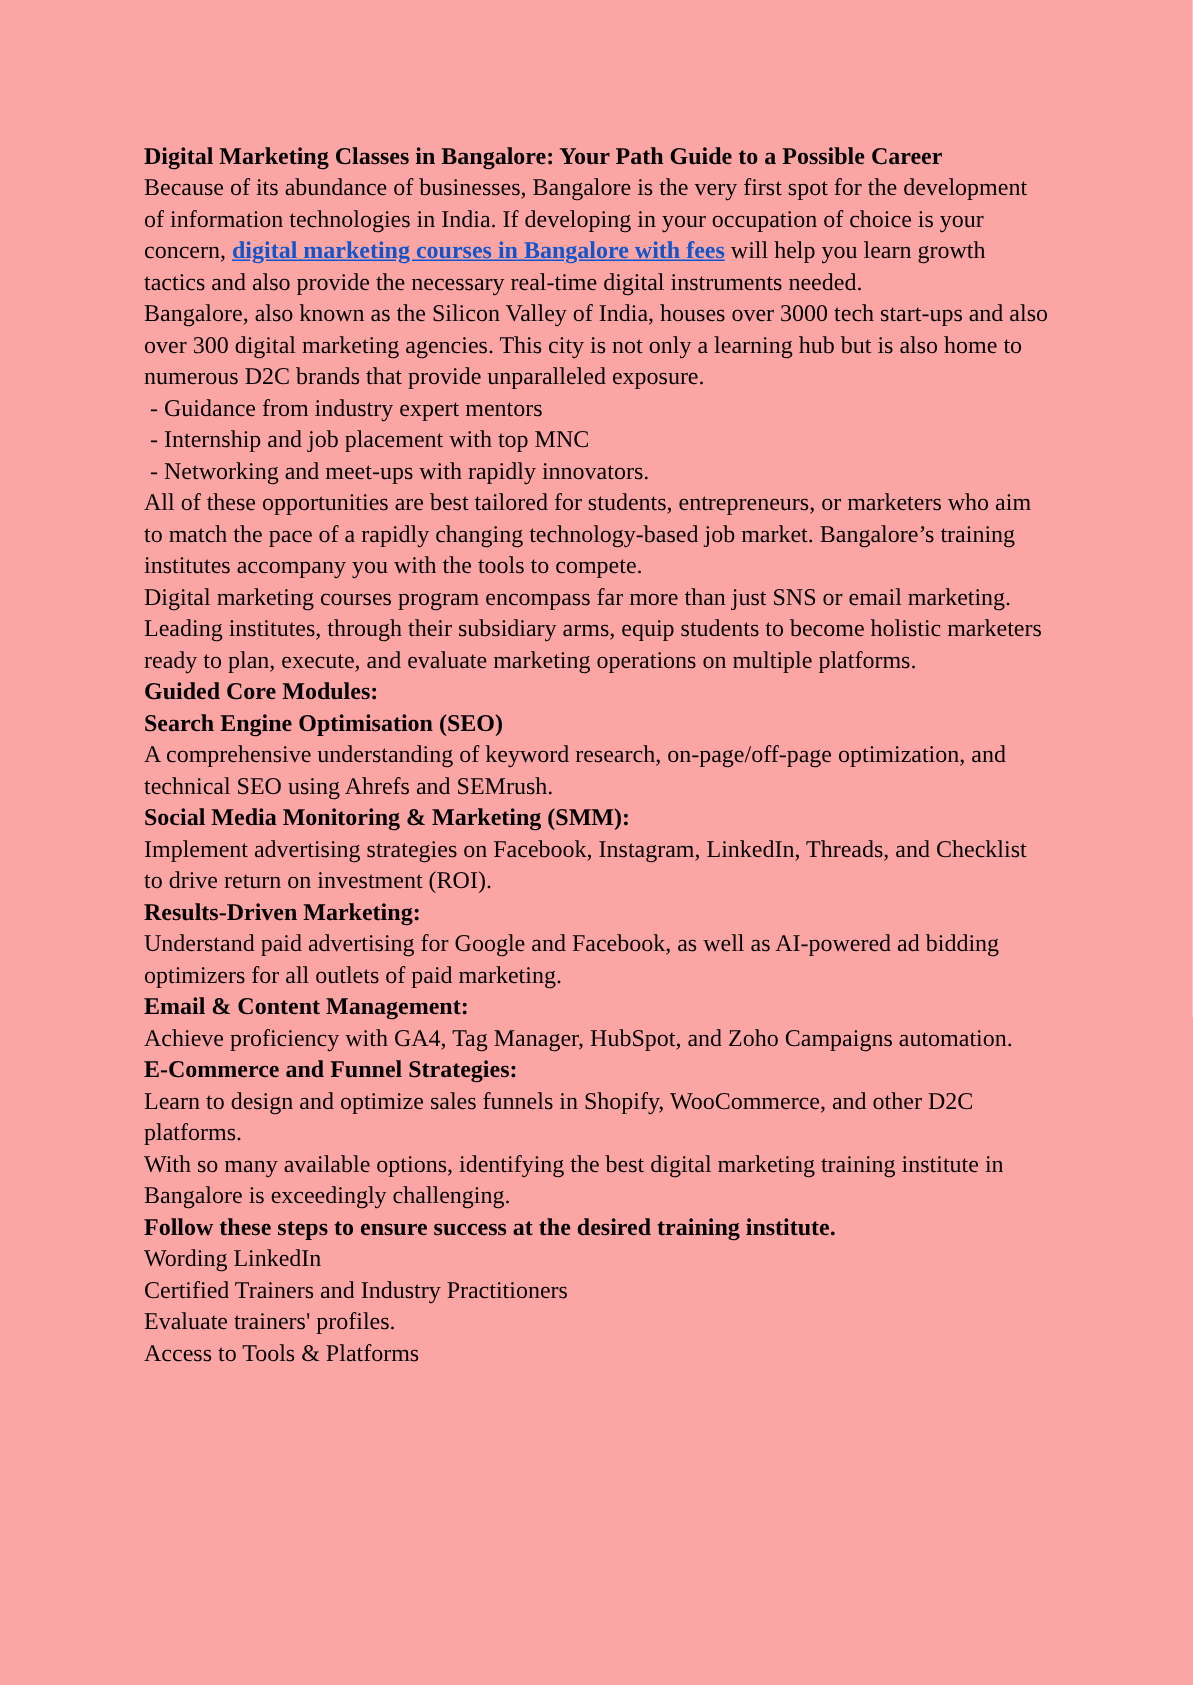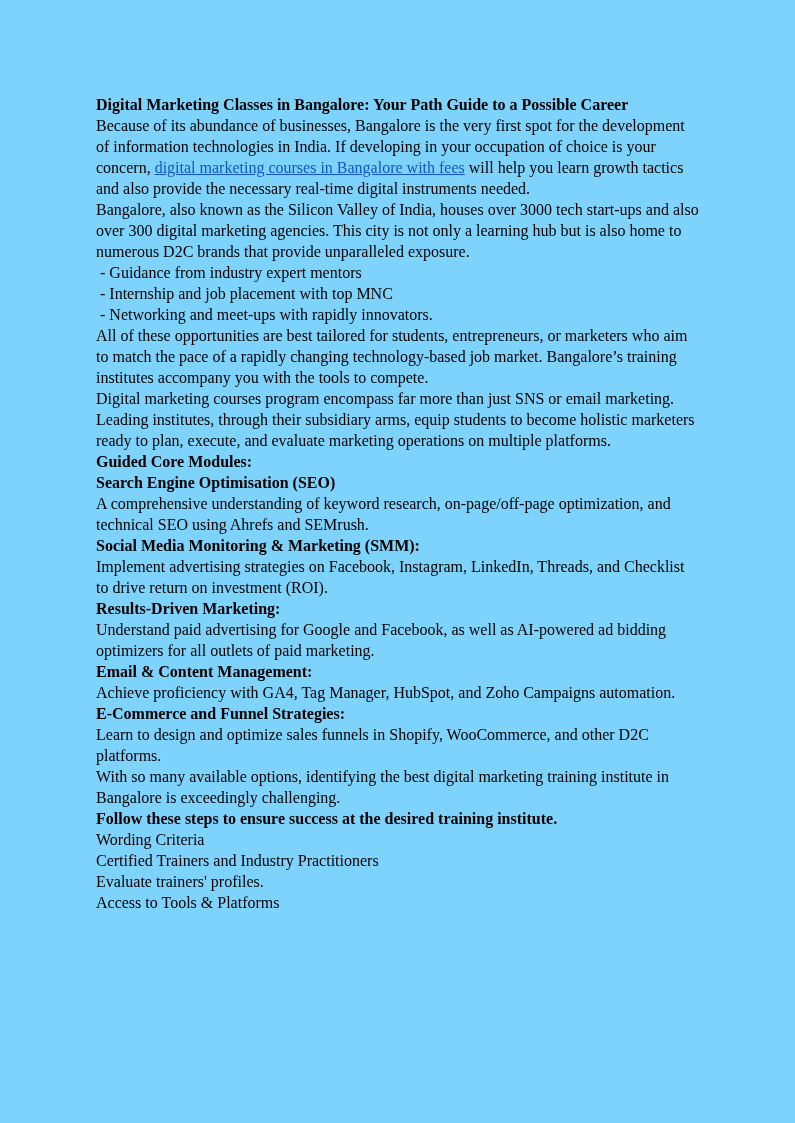--- a/index.html
+++ b/index.html
@@ -9,37 +9,37 @@
   }
   body {
     width: 795px;
     height: 1123px;
     overflow: hidden;
   }
   .page {
     box-sizing: border-box;
     width: 795px;
     min-height: 1123px;
-    background: #7dd3fc;
+    background: #fca5a5;
     padding: 94px 95px 0 96px;
     color: #000000;
     font-family: "Liberation Serif", serif;
     font-size: 16px;
     line-height: 21px;
   }
   p.block {
     margin: 0;
     white-space: pre-wrap;
   }
   .bold {
     font-weight: bold;
   }
   a.inline-link {
     color: #1155cc;
-    font-weight: normal;
+    font-weight: bold;
     text-decoration: underline;
     cursor: pointer;
   }
 </style>
 </head>
 <body>
 
 <div class="page">
   <div>
       <p class="block heading"><span class="bold">Digital Marketing Classes in Bangalore: Your Path Guide to a Possible Career</span></p>
@@ -56,18 +56,18 @@
       <p class="block heading"><span class="bold">Social Media Monitoring &amp; Marketing (SMM):</span></p>
       <p class="block paragraph"><span>Implement advertising strategies on Facebook, Instagram, LinkedIn, Threads, and Checklist to drive return on investment (ROI).</span></p>
       <p class="block heading"><span class="bold">Results-Driven Marketing:</span></p>
       <p class="block paragraph"><span>Understand paid advertising for Google and Facebook, as well as AI-powered ad bidding optimizers for all outlets of paid marketing.</span></p>
       <p class="block heading"><span class="bold">Email &amp; Content Management:</span></p>
       <p class="block paragraph"><span>Achieve proficiency with GA4, Tag Manager, HubSpot, and Zoho Campaigns automation.</span></p>
       <p class="block heading"><span class="bold">E-Commerce and Funnel Strategies:</span></p>
       <p class="block paragraph"><span>Learn to design and optimize sales funnels in Shopify, WooCommerce, and other D2C platforms.</span></p>
       <p class="block paragraph"><span>With so many available options, identifying the best digital marketing training institute in Bangalore is exceedingly challenging.</span></p>
       <p class="block heading"><span class="bold">Follow these steps to ensure success at the desired training institute.</span></p>
-      <p class="block plain-line"><span>Wording Criteria</span></p>
+      <p class="block plain-line"><span>Wording LinkedIn</span></p>
       <p class="block plain-line"><span>Certified Trainers and Industry Practitioners</span></p>
       <p class="block plain-line"><span>Evaluate trainers' profiles.</span></p>
       <p class="block plain-line"><span>Access to Tools &amp; Platforms</span></p>
     </div>
 </div>
 
 </body></html>

